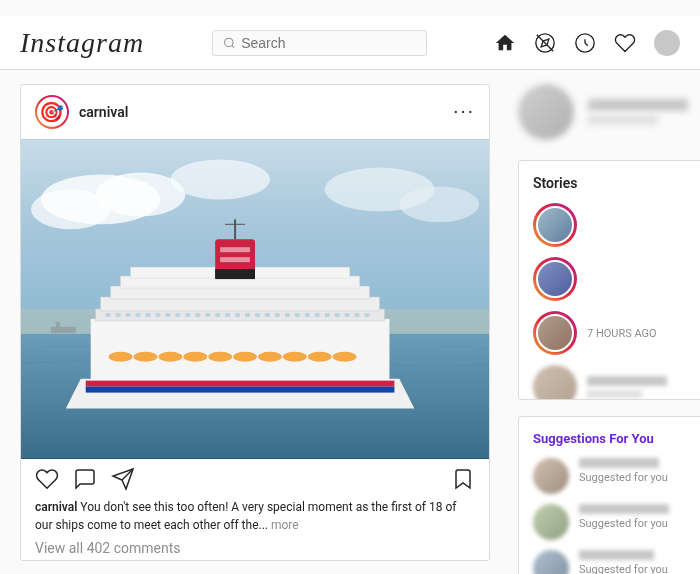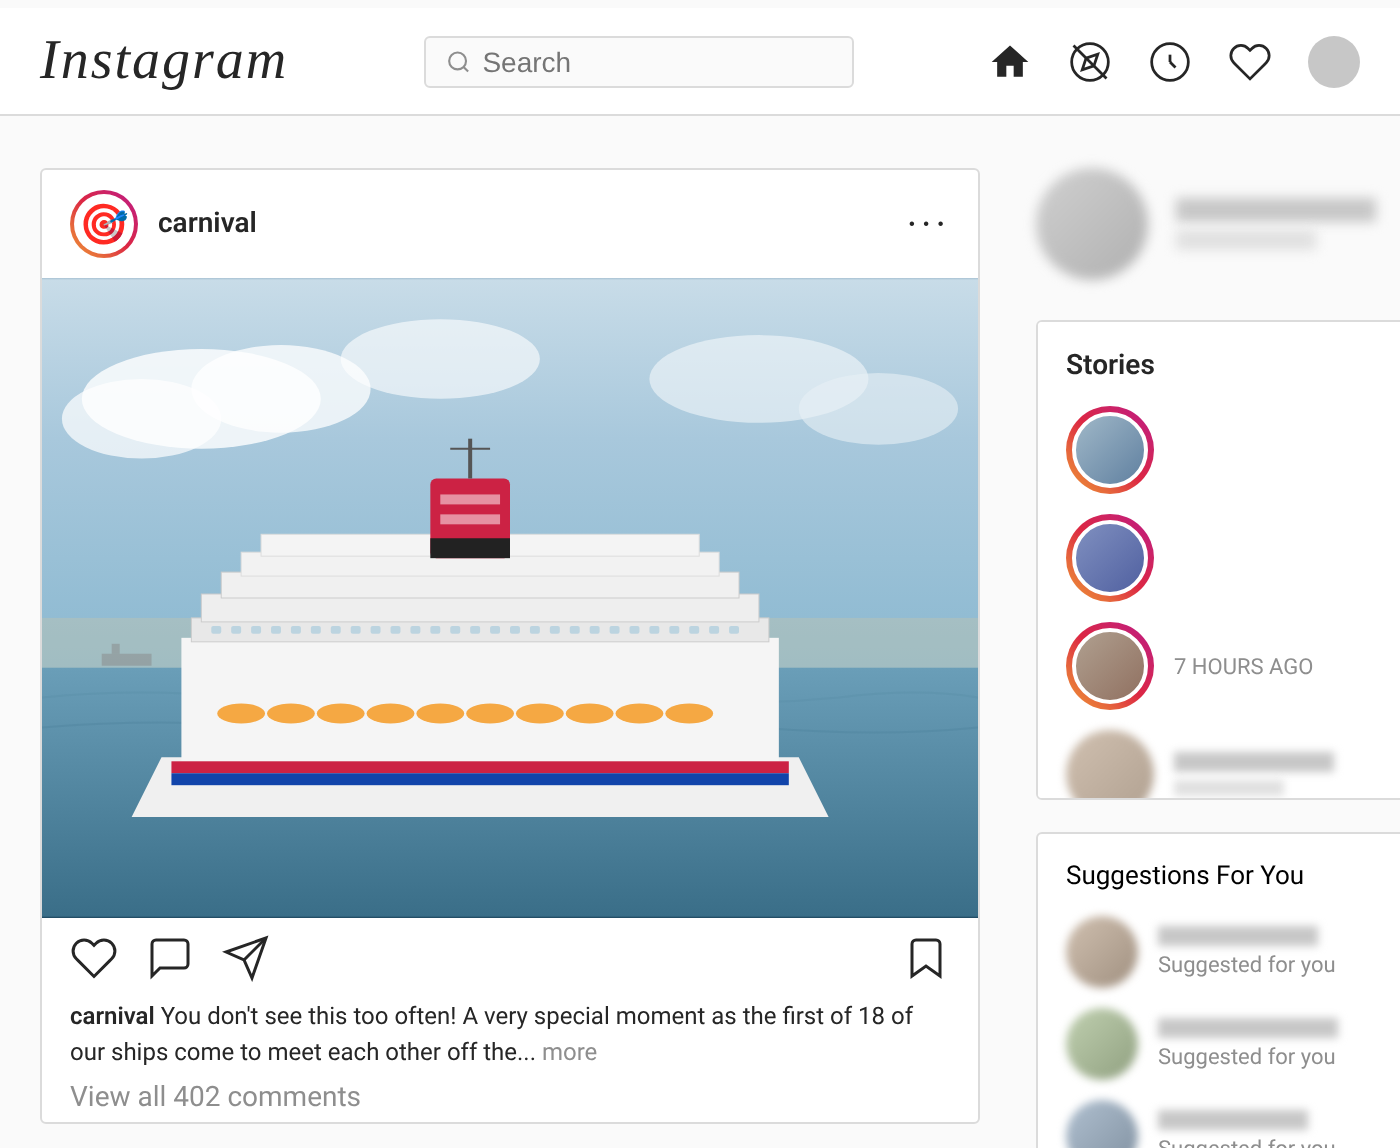--- a/index.html
+++ b/index.html
@@ -13,21 +13,21 @@
     
     .header {
       background: #fff;
       border-bottom: 1px solid #dbdbdb;
       height: 54px;
       display: flex;
       align-items: center;
       justify-content: space-between;
       padding: 0 20px;
       position: sticky;
-      top: 4px;
+      top: 16px;
       z-index: 100;
     }
     .header-logo {
       font-family: 'Billabong', cursive;
       font-size: 28px;
       font-style: italic;
       font-weight: 400;
       letter-spacing: 1px;
     }
     .header-search {
@@ -255,33 +255,33 @@
       padding: 14px;
       margin-bottom: 16px;
     }
     .suggestions-header {
       display: flex;
       justify-content: space-between;
       align-items: center;
       margin-bottom: 12px;
     }
     .suggestions-title {
-      font-weight: 400;
-      color: #000000;
+      font-weight: 700;
+      color: #6d28d9;
       font-size: 13px;
     }
     .suggestion-item {
       display: flex;
       align-items: center;
       justify-content: space-between;
       margin-bottom: 10px;
     }
     .suggestion-left {
       display: flex;
-      align-items: center;
+      align-items: flex-start;
       gap: 10px;
     }
     .suggestion-avatar {
       width: 36px;
       height: 36px;
       border-radius: 50%;
       background: #c7c7c7;
     }
     .suggestion-info {}
     .suggestion-sub {

